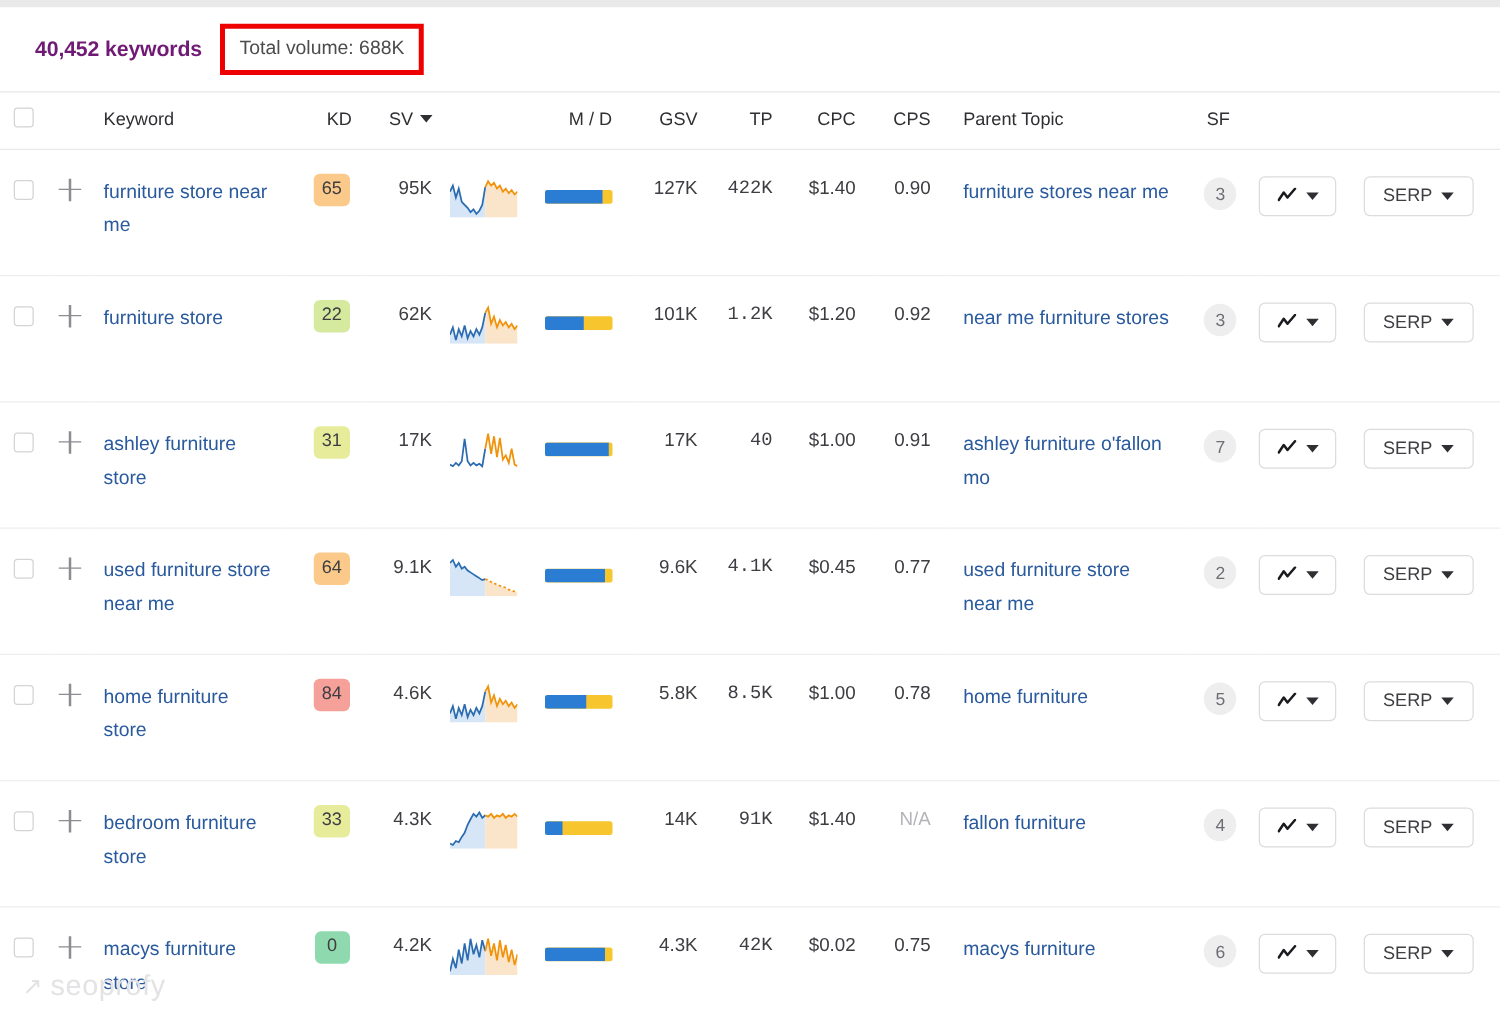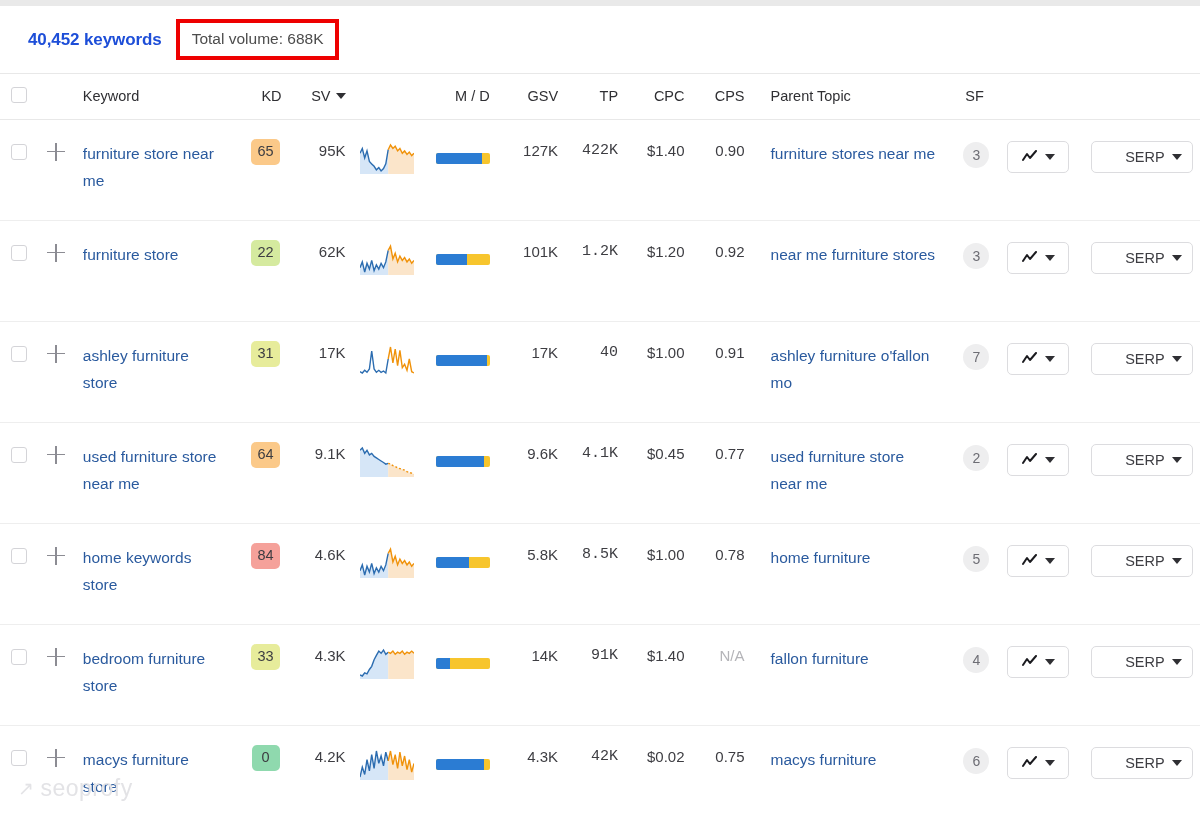--- a/index.html
+++ b/index.html
@@ -22,21 +22,21 @@
     height: 68px;
     display: flex;
     align-items: center;
     padding-left: 28px;
     background: #fff;
     border-bottom: 1px solid #e8e8e8;
   }
   .kw-count {
     font-size: 17px;
     font-weight: bold;
-    color: #1d4ed8;
+    color: #701a75;
     letter-spacing: -0.1px;
   }
   .vol-box {
     margin-left: 14px;
     border: 4px solid #ee0000;
     padding: 7px 12px 8px 12px;
     background: #fff;
     text-align: center;
   }
   .vol-text {
@@ -203,21 +203,21 @@
     height: 32px;
     border: 1px solid #dcdcdf;
     border-radius: 5px;
     background: #fff;
     color: #3d3d42;
     font-size: 14.5px;
     font-family: "Liberation Sans", sans-serif;
     padding: 0 10px;
   }
   .btn-chart { width: 62px; }
-  .btn-serp  { width: 102px; justify-content: flex-end; }
+  .btn-serp  { width: 88px; }
   .caret {
     width: 0; height: 0;
     border-left: 5px solid transparent;
     border-right: 5px solid transparent;
     border-top: 6px solid #2f2f33;
     display: inline-block;
   }
   .sort-caret {
     width: 0; height: 0;
     border-left: 5px solid transparent;
@@ -418,21 +418,21 @@
               <span class="caret"></span>
             </button></td>
           <td class="cell-act"><button class="btn btn-serp">
               <span>SERP</span>
               <span class="caret"></span>
             </button></td>
         </tr>
         <tr>
           <td class="cell-chk"><span class="chkbox"></span></td>
           <td class="cell-plus"><span class="plus-ic"></span></td>
-          <td class="cell-kw"><a class="kw-link" href="#">home keywords store</a></td>
+          <td class="cell-kw"><a class="kw-link" href="#">home furniture store</a></td>
           <td class="cell-kd"><span class="kd-badge" style="background: rgb(245, 161, 154);">84</span></td>
           <td class="cell-sv">4.6K</td>
           <td class="cell-spark">
             <svg class="spark" width="54" height="34" viewBox="0 0 54 34">
               <path d="M0.0 26.7L2.3 20.9L4.7 31.0L7.0 22.3L9.4 28.1L11.7 19.4L14.1 29.6L16.4 23.8L18.8 28.1L21.1 22.3L23.5 26.7L25.8 20.9L28.2 9.3 L28.2 34 L0.0 34 Z" fill="#cfe2f6" opacity="0.85"></path>
               <path d="M28.2 9.3L30.5 5.0L32.9 18.0L35.2 12.2L37.6 20.9L39.9 15.1L42.3 19.4L44.6 16.6L47.0 20.9L49.3 18.0L51.7 22.3L54.0 19.4 L54.0 34 L28.2 34 Z" fill="#fbe2c4" opacity="0.9"></path>
               <path d="M0.0 26.7L2.3 20.9L4.7 31.0L7.0 22.3L9.4 28.1L11.7 19.4L14.1 29.6L16.4 23.8L18.8 28.1L21.1 22.3L23.5 26.7L25.8 20.9L28.2 9.3" fill="none" stroke="#2b6cb0" stroke-width="1.4"></path>
               <path d="M28.2 9.3L30.5 5.0L32.9 18.0L35.2 12.2L37.6 20.9L39.9 15.1L42.3 19.4L44.6 16.6L47.0 20.9L49.3 18.0L51.7 22.3L54.0 19.4" fill="none" stroke="#f0920a" stroke-width="1.4"></path>
             </svg>
           </td>

